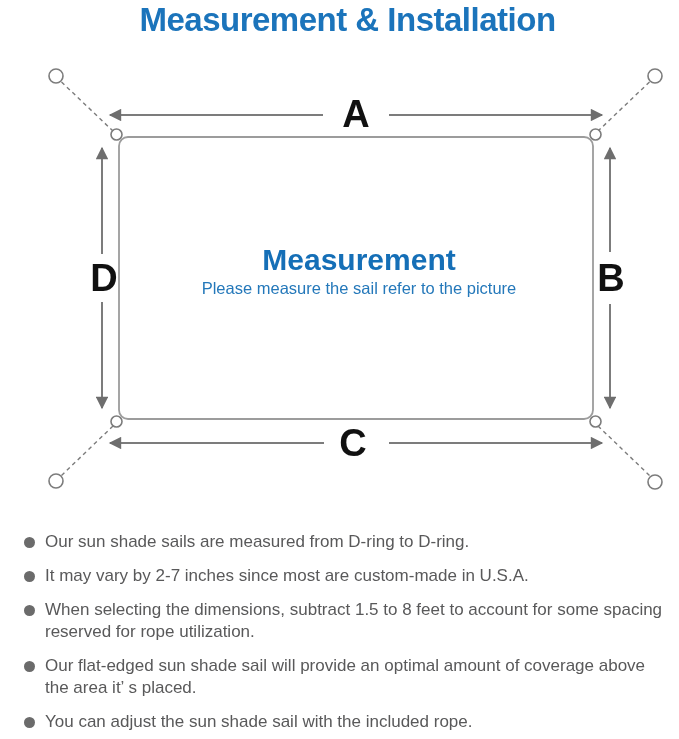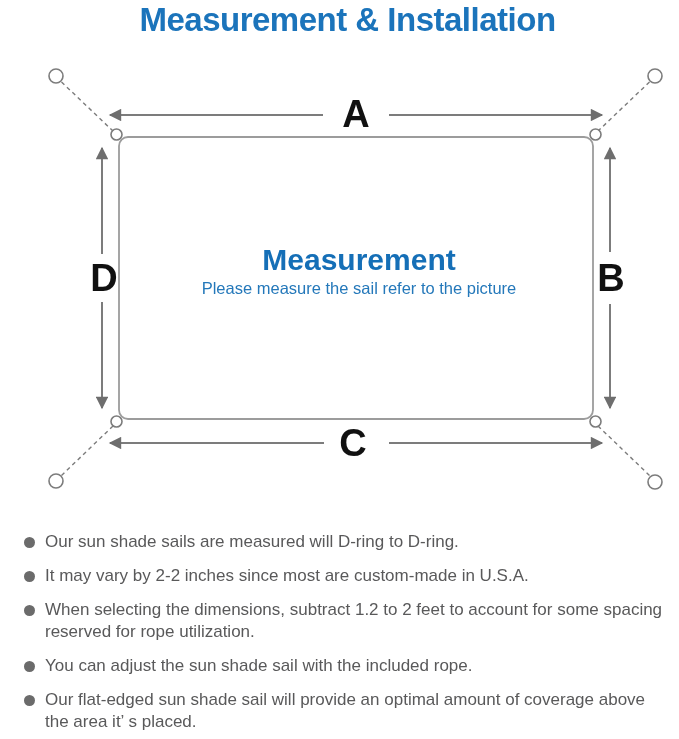--- a/index.html
+++ b/index.html
@@ -93,33 +93,33 @@
     <line x1="594" y1="246" x2="594" y2="350" stroke="#7c7c7c" stroke-width="2" marker-end="url(#arrow)"></line>
     <text x="595" y="233" font-size="38" font-weight="bold" fill="#111111" text-anchor="middle">B</text>
 
     <text x="343" y="212" font-size="30" font-weight="bold" fill="#156fb7" text-anchor="middle">Measurement</text>
     <text x="343" y="236" font-size="16.5" fill="#2478ba" text-anchor="middle">Please measure the sail refer to the picture</text>
   </svg>
 
   <div class="notes">
     <div class="note">
       <span class="dot"></span>
-      <p class="note-text">Our sun shade sails are measured will D-ring to D-ring.</p>
+      <p class="note-text">Our sun shade sails are measured from D-ring to D-ring.</p>
     </div>
     <div class="note">
       <span class="dot"></span>
-      <p class="note-text">It may vary by 2-2 inches since most are custom-made in U.S.A.</p>
+      <p class="note-text">It may vary by 2-7 inches since most are custom-made in U.S.A.</p>
     </div>
     <div class="note">
       <span class="dot"></span>
-      <p class="note-text">When selecting the dimensions, subtract 1.2 to 2 feet to account for some spacing reserved for rope utilization.</p>
+      <p class="note-text">When selecting the dimensions, subtract 1.5 to 8 feet to account for some spacing reserved for rope utilization.</p>
+    </div>
+    <div class="note">
+      <span class="dot"></span>
+      <p class="note-text">Our flat-edged sun shade sail will provide an optimal amount of coverage above the area it’ s placed.</p>
     </div>
     <div class="note">
       <span class="dot"></span>
       <p class="note-text">You can adjust the sun shade sail with the included rope.</p>
-    </div>
-    <div class="note">
-      <span class="dot"></span>
-      <p class="note-text">Our flat-edged sun shade sail will provide an optimal amount of coverage above the area it’ s placed.</p>
     </div>
   </div>
 
 </div>
 
 </body></html>

